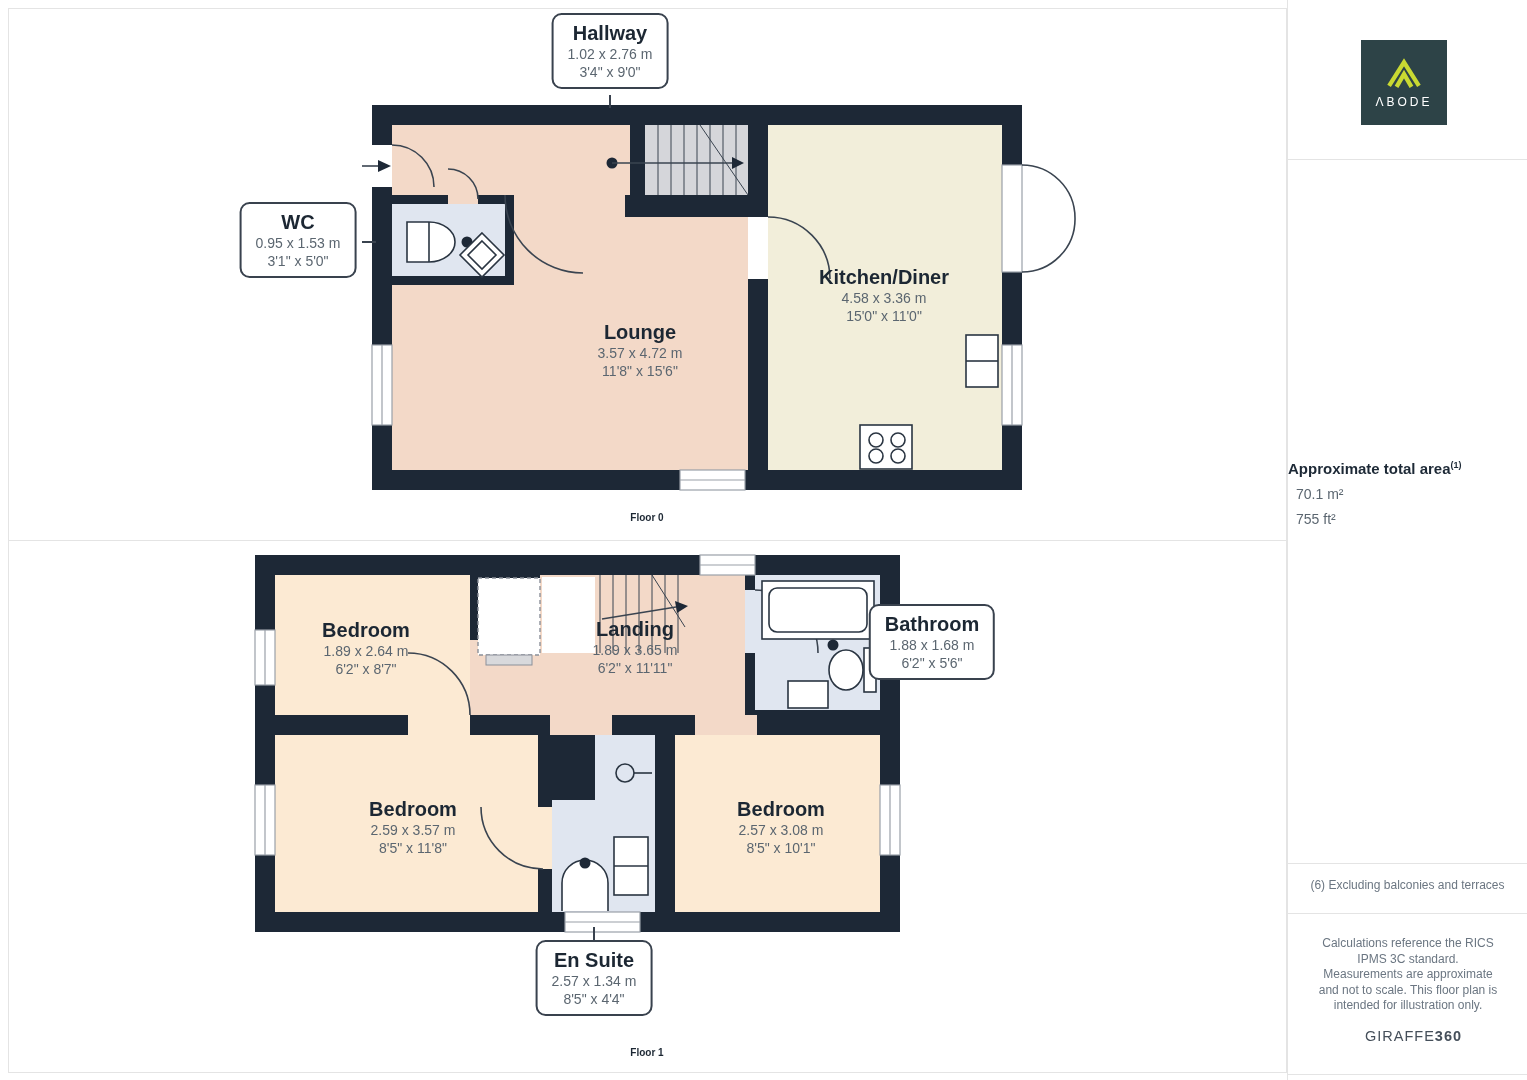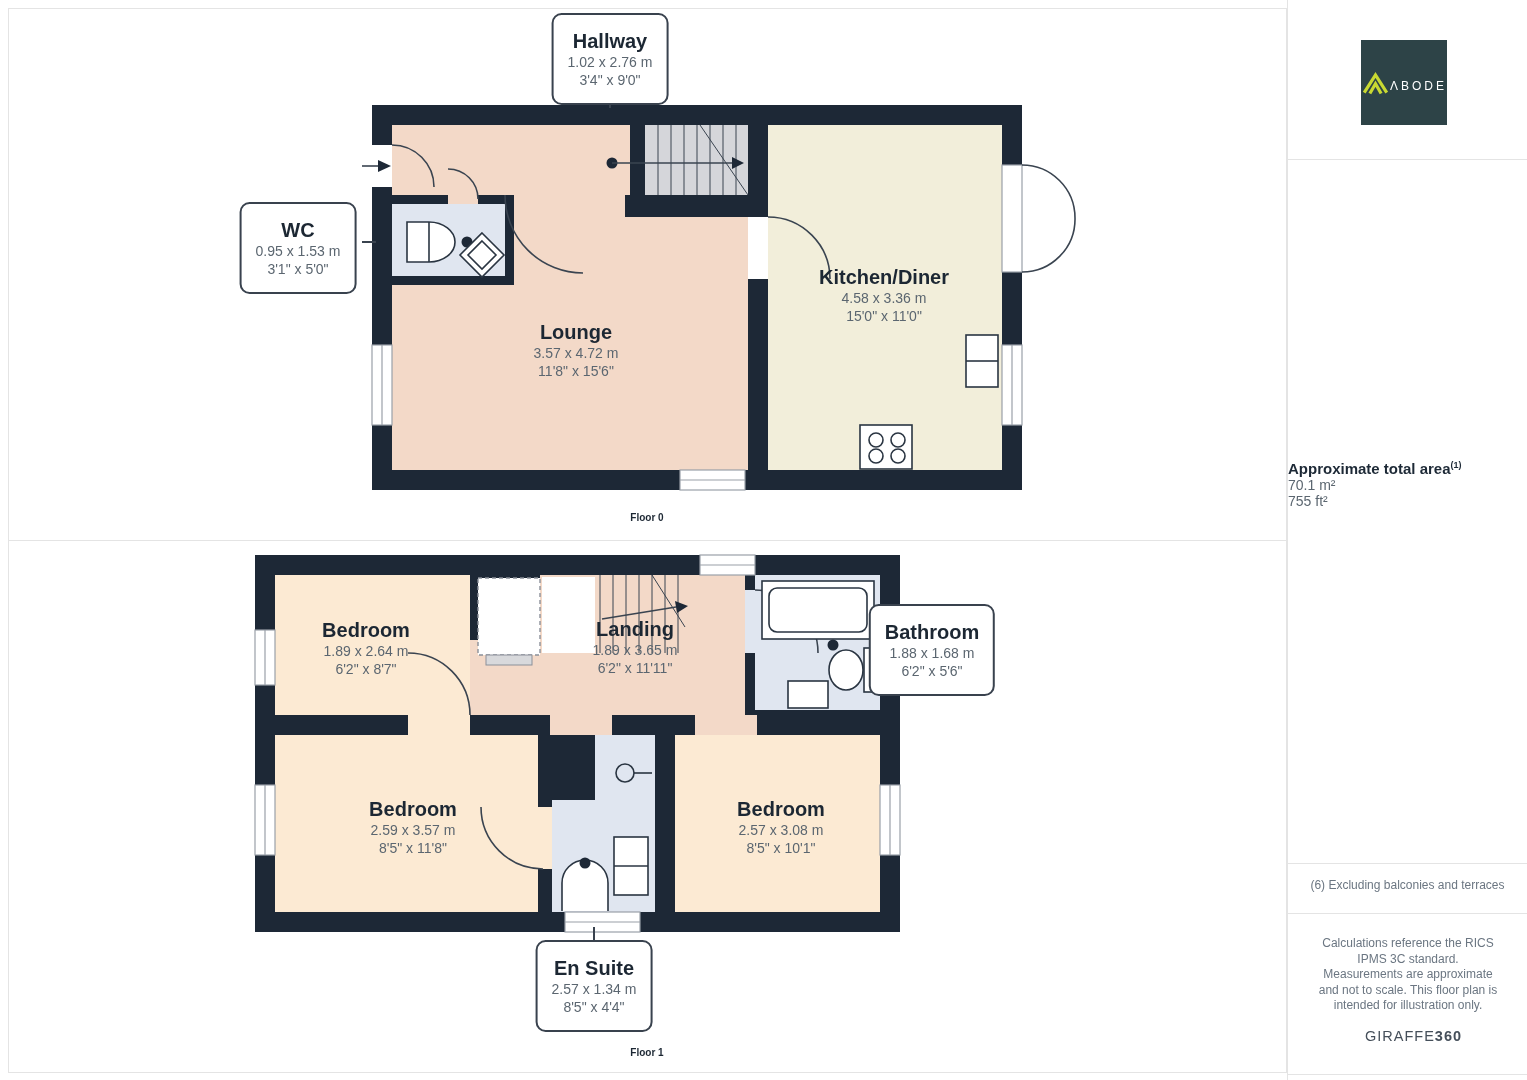--- a/index.html
+++ b/index.html
@@ -28,32 +28,32 @@
   .fxn{fill:none;stroke:#2a3542;stroke-width:1.6;}
   .tread{stroke:#3a4450;stroke-width:1;fill:none;}
   .dot{fill:var(--wall);}
   .arr{fill:var(--wall);}
 
   
   .room-label{position:absolute;transform:translate(-50%,-50%);text-align:center;white-space:nowrap;z-index:2;}
   .room-label .name,.callout .name{font-weight:bold;font-size:20px;color:#1c2733;line-height:1.25;}
   .room-label .dim,.callout .dim{font-size:14px;color:#5b6670;line-height:1.25;}
   .callout{position:absolute;transform:translateX(-50%);background:#fff;border:2px solid #39424e;
-           border-radius:10px;padding:14px 14px;text-align:center;white-space:nowrap;z-index:3;}
+           border-radius:10px;padding:6px 14px;text-align:center;white-space:nowrap;z-index:3;}
   .leader{position:absolute;background:#39424e;z-index:1;}
   .floor-label{position:absolute;transform:translateX(-50%);font-weight:bold;font-size:10px;color:#1c2733;z-index:2;}
 
   
   .logo{position:absolute;left:1361px;top:40px;width:86px;height:85px;background:var(--logo_bg);
-        display:flex;flex-direction:row;align-items:center;justify-content:center;}
+        display:flex;flex-direction:column;align-items:center;justify-content:center;}
   .logo-text{color:#fff;font-size:12px;letter-spacing:3px;margin-top:6px;}
   .area-block{position:absolute;left:1288px;top:460px;width:239px;text-align:left;}
   .area-title{font-weight:bold;font-size:15px;color:#1d2936;}
   .area-title sup{font-size:9px;}
-  .area-val{font-size:14px;color:#5b6670;}
+  .area-val{font-size:14px;color:#5b6670;margin-top:9px;padding-left:8px;}
   .footnote{position:absolute;left:1288px;top:878px;width:239px;text-align:center;font-size:12px;color:#6b7682;}
   .disclaimer{position:absolute;left:1318px;top:936px;width:180px;text-align:center;font-size:12px;
               color:#6b7682;line-height:15.5px;}
   .giraffe{position:absolute;left:1288px;top:1028px;width:239px;text-align:center;font-size:14.5px;
            color:#454f5a;letter-spacing:1px;padding-left:6px;}
   .giraffe b{font-weight:bold;}
 </style>
 </head>
 <body>
 
@@ -233,21 +233,21 @@
   <div class="dim">3'4" x 9'0"</div>
 </div>
 
 <div class="leader" style="left:362px;top:241px;width:14px;height:2px"></div>
 <div class="callout" style="left:298px;top:202px">
   <div class="name">WC</div>
   <div class="dim">0.95 x 1.53 m</div>
   <div class="dim">3'1" x 5'0"</div>
 </div>
 
-<div class="room-label" style="left:576px;top:350px">
+<div class="room-label" style="left:640px;top:350px">
   <div class="name">Lounge</div>
   <div class="dim">3.57 x 4.72 m</div>
   <div class="dim">11'8" x 15'6"</div>
 </div>
 
 <div class="room-label" style="left:884px;top:295px">
   <div class="name">Kitchen/Diner</div>
   <div class="dim">4.58 x 3.36 m</div>
   <div class="dim">15'0" x 11'0"</div>
 </div>

